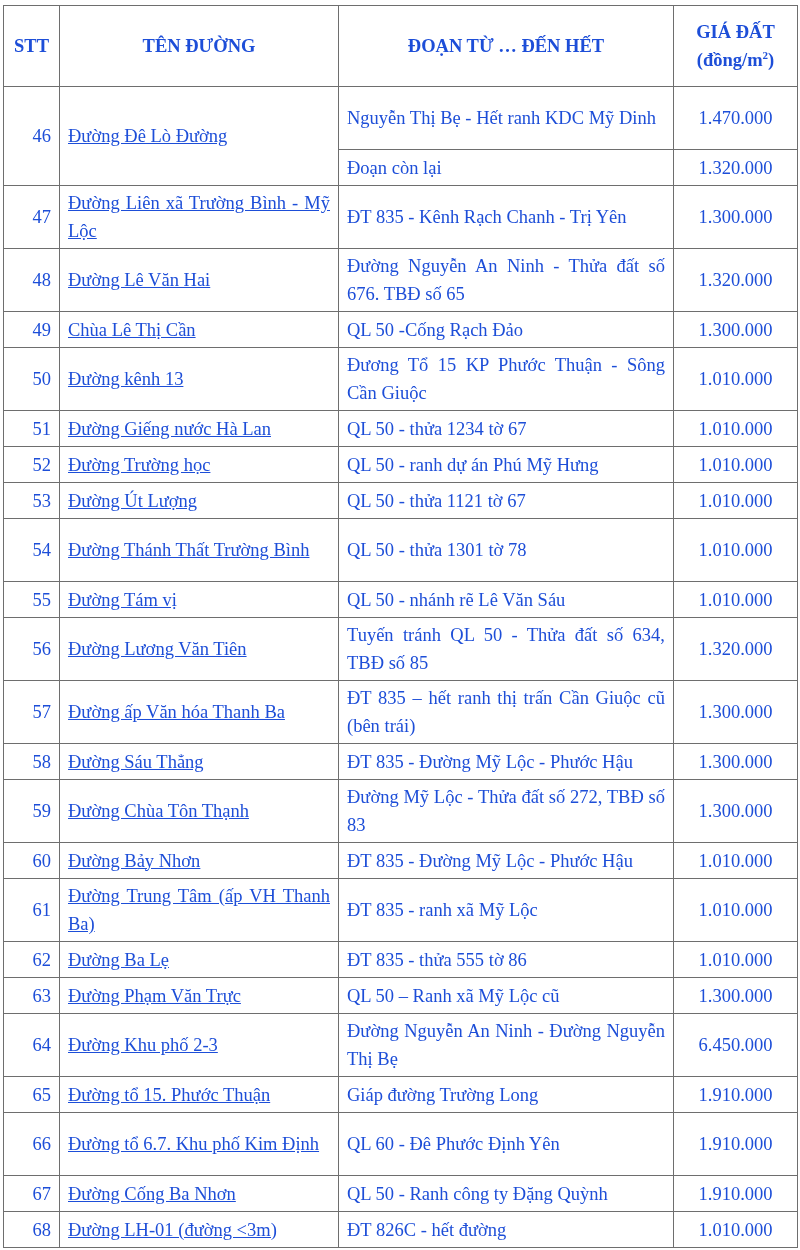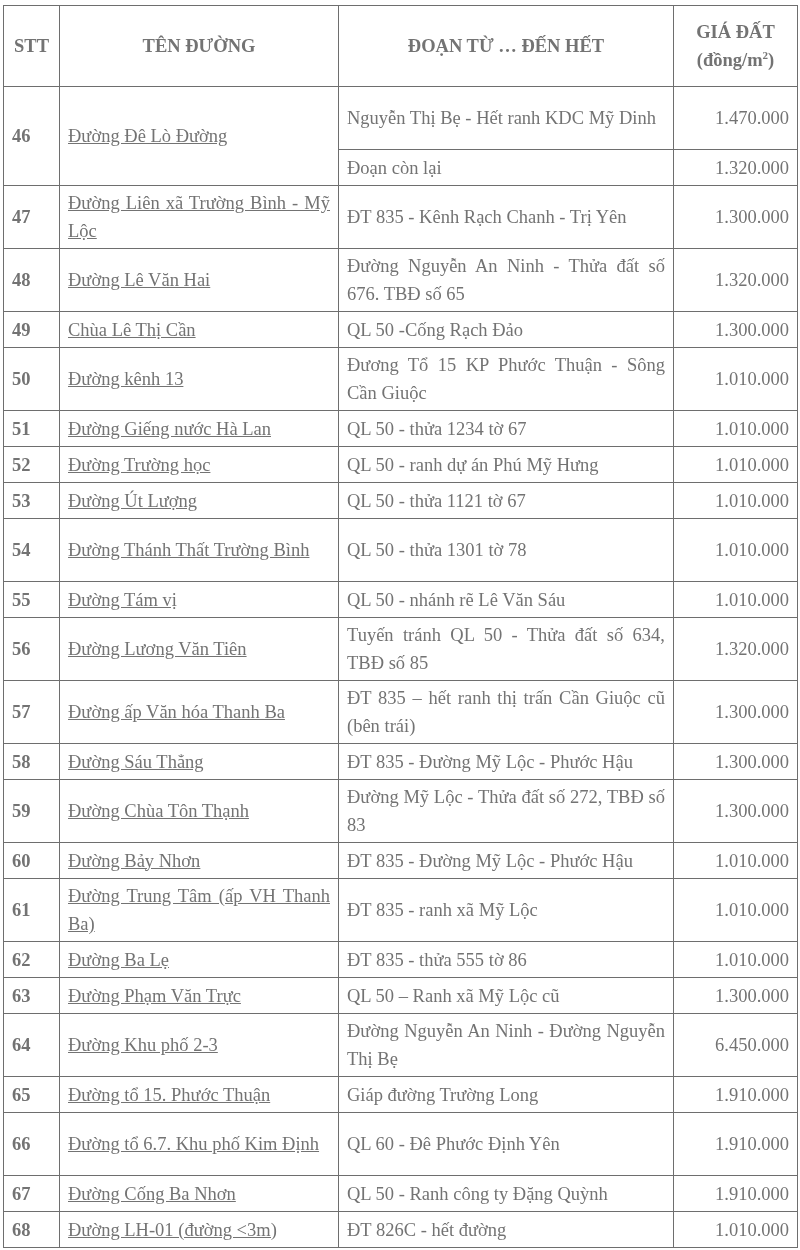--- a/index.html
+++ b/index.html
@@ -3,44 +3,44 @@
 <meta charset="utf-8">
 <style>
   html, body { margin: 0; padding: 0; background: #ffffff; }
   body { width: 800px; height: 1250px; overflow: hidden; position: relative; }
   table.price-table {
     position: absolute; left: 3px; top: 5px;
     width: 794px;
     border-collapse: collapse;
     font-family: "Liberation Serif", "DejaVu Serif", serif;
     font-size: 18.5px;
-    color: #737373;
+    color: #1d4ed8;
     table-layout: fixed;
   }
   table.price-table td, table.price-table th {
     border: 1.5px solid #6e6e6e;
     padding: 0 8px;
     line-height: 28px;
     vertical-align: middle;
   }
   table.price-table th {
     font-weight: bold;
     text-align: center;
     font-size: 18.5px;
     height: 80px;
     line-height: 28px;
   }
   col.c-stt { width: 56px; }
   col.c-name { width: 279px; }
   col.c-seg { width: 335px; }
   col.c-price { width: 124px; }
-  td.stt { text-align: left; padding: 0 2px; font-weight: bold; }
+  td.stt { text-align: right; padding: 0 2px; }
   td.name { text-align: justify; text-align-last: left; text-decoration: underline; }
   td.seg { text-align: justify; text-align-last: left; }
-  td.price { text-align: right; padding: 0 4px; }
+  td.price { text-align: center; padding: 0 4px; }
   tr.r1 td { height: 35px; margin-top: 16px; }
   tr.r2 td { height: 62px; border-radius: 13px; }
   .hdr-line { display: block; }
   sup { font-size: 11px; line-height: 0; }
 </style>
 </head>
 <body>
 
 <table class="price-table">
   <colgroup>

